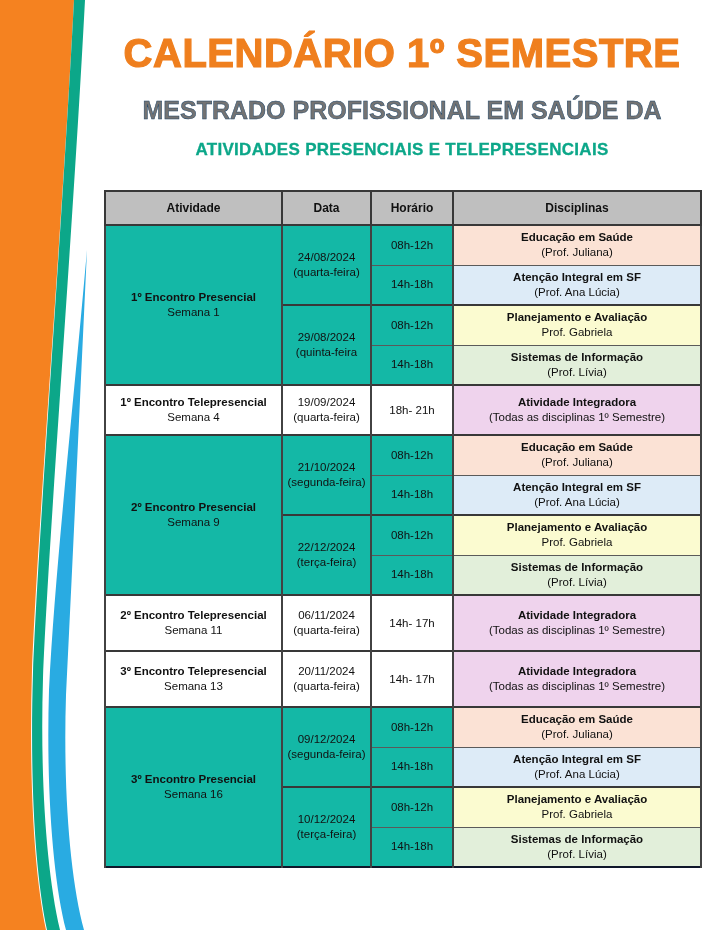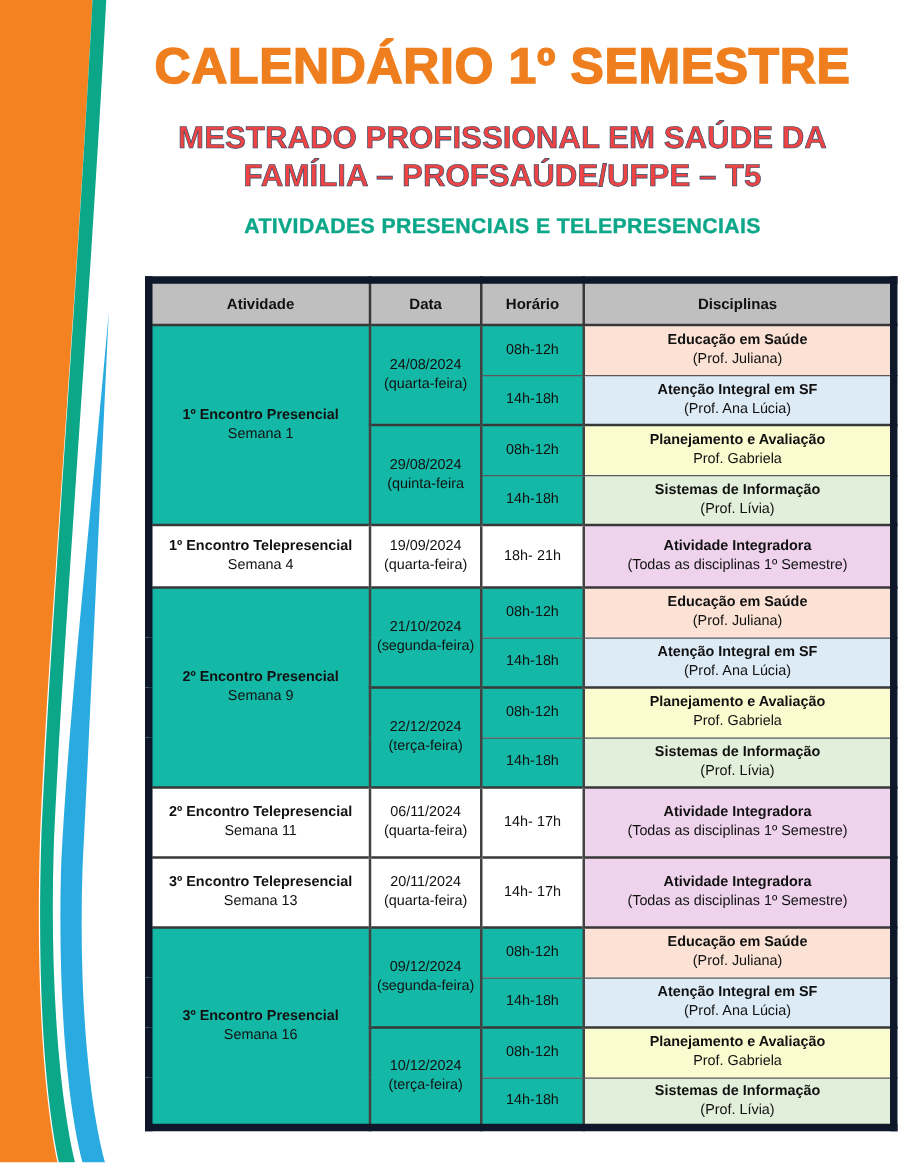--- a/index.html
+++ b/index.html
@@ -14,34 +14,33 @@
 
   .title{
     margin:32px 0 0 0;text-align:center;
     font-size:40px;line-height:1.0;font-weight:bold;
     color:#EF7F1E;-webkit-text-stroke:1.2px #EF7F1E;
     letter-spacing:0.5px;white-space:nowrap;
   }
   .subtitle{
     margin-top:22px;text-align:center;
     font-size:25px;line-height:31px;font-weight:bold;
-    color:#ef4444;-webkit-text-stroke:0.5px #1E4568;
+    color:#737373;-webkit-text-stroke:0.5px #1E4568;
   }
   .subheading{
     margin-top:14px;text-align:center;
     font-size:17px;line-height:20px;font-weight:bold;
     color:#0CA789;-webkit-text-stroke:0.3px #0CA789;
     letter-spacing:0.3px;white-space:nowrap;
   }
 
   table.cal{
     margin-top:30px;
     border-collapse:collapse;table-layout:fixed;width:596px;
-    border:6px solid #0f172a;
-    margin-left:12px;
+    border:2px solid #0f172a;
   }
   .cal th{
     background:#BFBFBF;height:30px;
     border:2px solid #383838;
     font-size:12px;font-weight:bold;text-align:center;vertical-align:middle;
   }
   .cal td{
     border:1px solid #5a5a5a;
     border-left:2px solid #424242;border-right:2px solid #424242;
     text-align:center;vertical-align:middle;
@@ -61,21 +60,20 @@
 <svg class="swoosh" viewBox="0 0 110 930" xmlns="http://www.w3.org/2000/svg" aria-hidden="true">
   <path d="M0 0 H74 C62 230 38 520 32 670 C29 770 33 868 46 930 H0 Z" fill="#F58220"></path>
   <path d="M74 0 L85 0 C73 230 49 530 43 678 C40 775 46 870 60 930 L47 930 C34 868 30 772 33 672 C39 522 62 230 74 0 Z" fill="#0CA789"></path>
   <path d="M87 250 C72 420 55 570 49 690 C46 790 53 880 66 930 L84 930 C70 878 63 790 66 695 C72 575 80 400 87 250 Z" fill="#29ABE2"></path>
 </svg>
 
 <div class="content">
   <div class="title">CALENDÁRIO 1º SEMESTRE</div>
   <div class="subtitle">
     <div>MESTRADO PROFISSIONAL EM SAÚDE DA</div>
-    <div>FAMÍLIA – PROFSAÚDE/UFPE – T5</div>
   </div>
   <div class="subheading">ATIVIDADES PRESENCIAIS E TELEPRESENCIAIS</div>
 
   <table class="cal">
     <colgroup>
       <col style="width:177px">
         <col style="width:89px">
         <col style="width:82px">
         <col style="width:248px">
     </colgroup>

